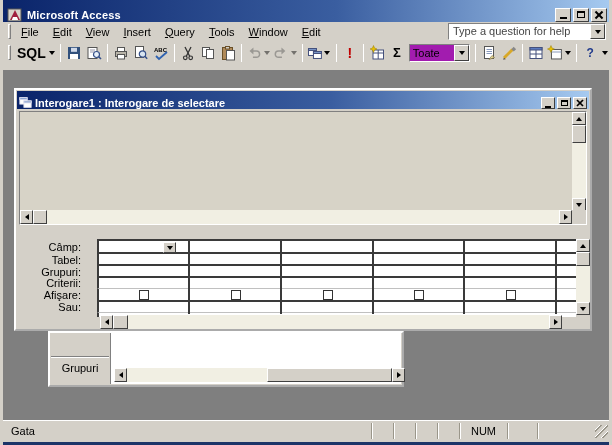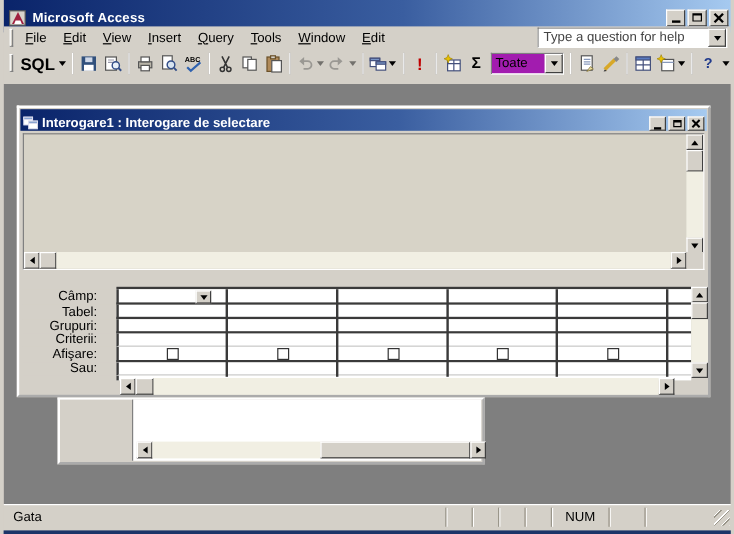--- a/index.html
+++ b/index.html
@@ -323,20 +323,25 @@
       </div>
       <div class="drop">
           <span class="tri-d"></span>
         </div>
     </div>
   </div>
 
   <div class="mdi">
 
     <div class="dbwin">
+      <div class="db-side">
+        <div class="db-group">
+          <span>Grupuri</span>
+        </div>
+      </div>
       <div class="db-list">
         <div class="db-hsb sb-h">
           <div class="sbtn">
               <div class="tri-l"></div>
             </div>
           <div class="sbtrack" style="flex:0 0 140px"></div>
           <div class="thumb" style="width:125px"></div>
           <div class="sbtn">
               <div class="tri-r"></div>
             </div>

